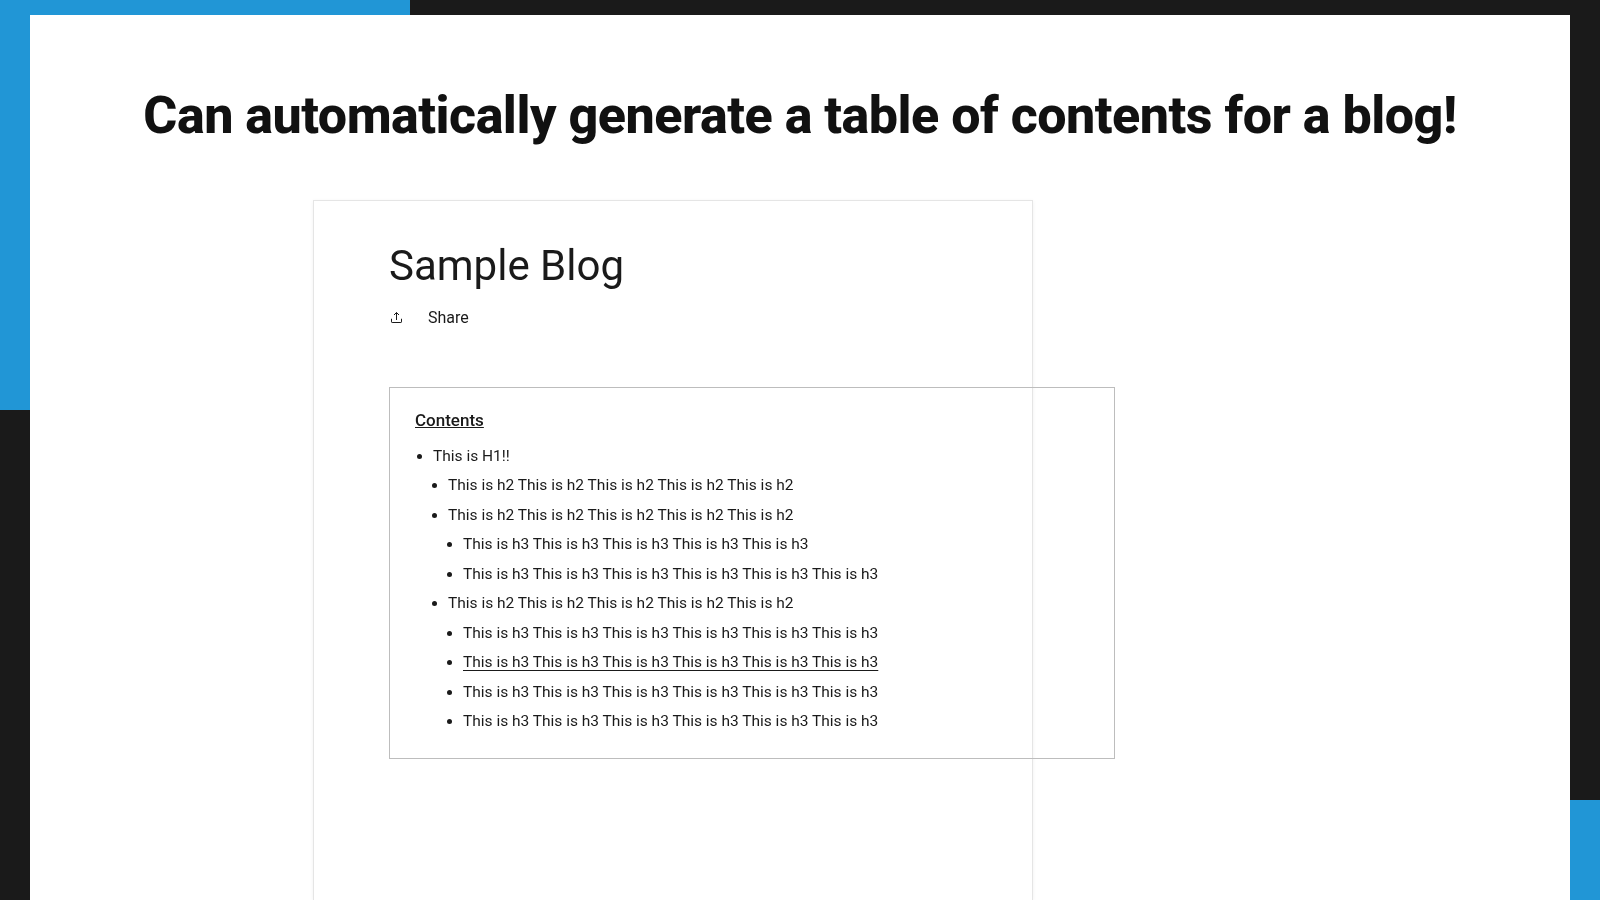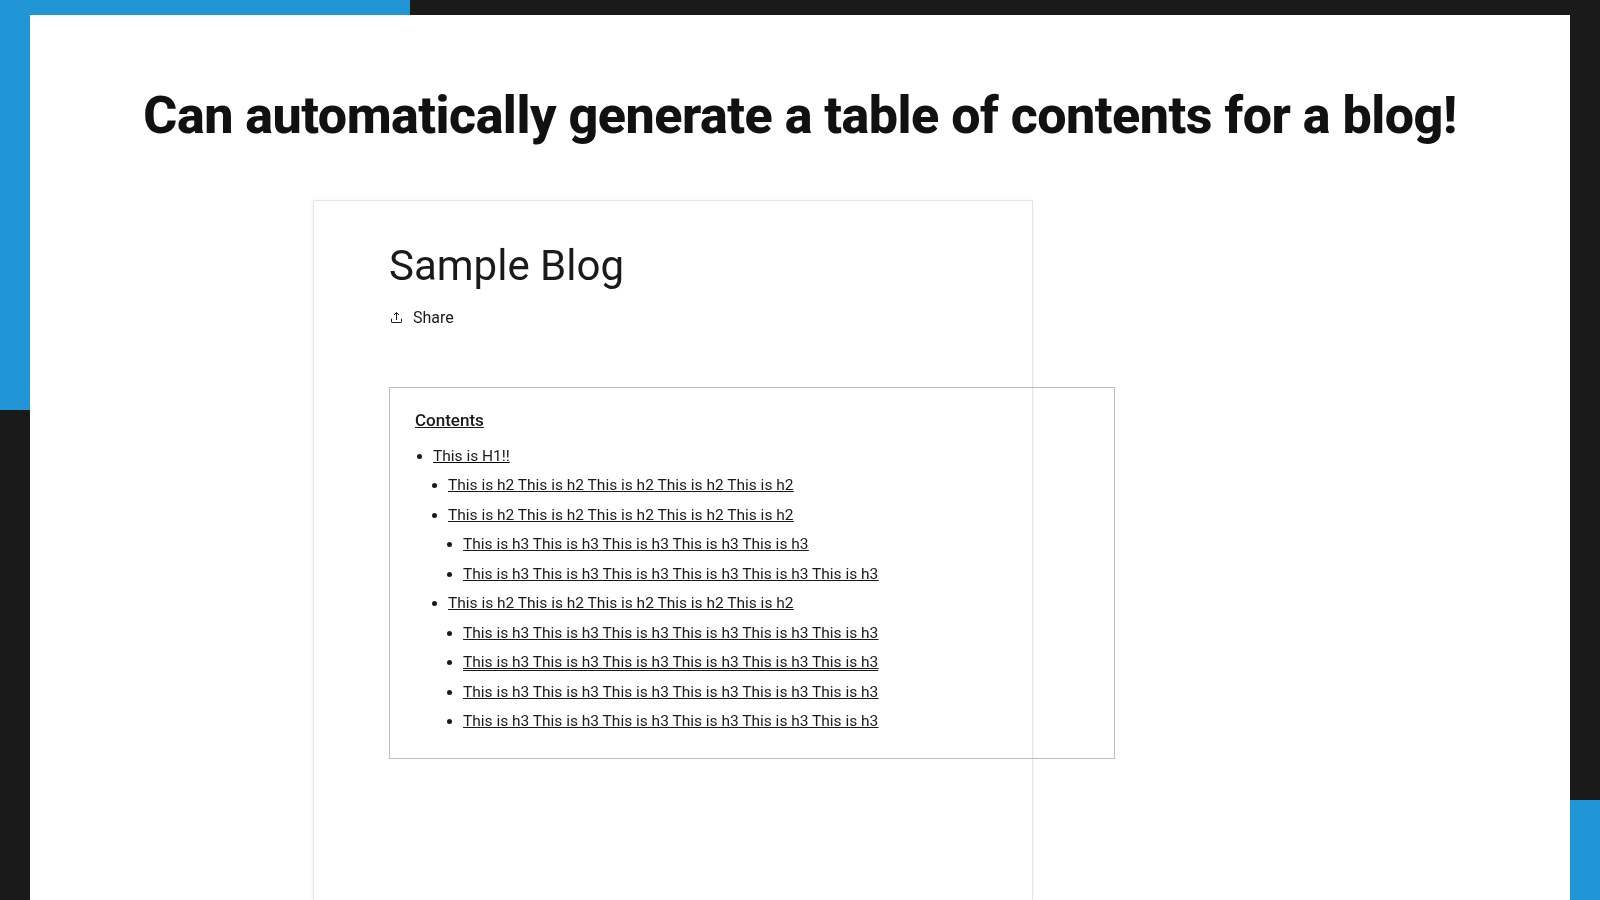--- a/index.html
+++ b/index.html
@@ -65,21 +65,21 @@
   }
   .blog-date {
     font-size: 12px;
     letter-spacing: 1.5px;
     color: #6a6a6a;
     margin-bottom: 45px;
   }
   .share-row {
     display: flex;
     align-items: center;
-    gap: 9px;
+    gap: 24px;
     font-size: 16px;
     color: #1a1a1a;
     margin-bottom: 60px;
     cursor: pointer;
     width: fit-content;
   }
   .share-icon {
     width: 15px;
     height: 15px;
     display: inline-flex;
@@ -95,21 +95,20 @@
   .toc-title {
     font-size: 17px;
     font-weight: 500;
     color: #1a1a1a;
     margin-bottom: 12px;
     text-decoration: underline;
   }
   .toc-box ul {
     list-style: disc;
     padding-left: 18px;
-    text-decoration: underline;
   }
   .toc-box li {
     font-size: 15.5px;
     color: #1a1a1a;
     line-height: 1.9;
     cursor: pointer;
   }
   .toc-box li ul {
     padding-left: 15px;
   }

